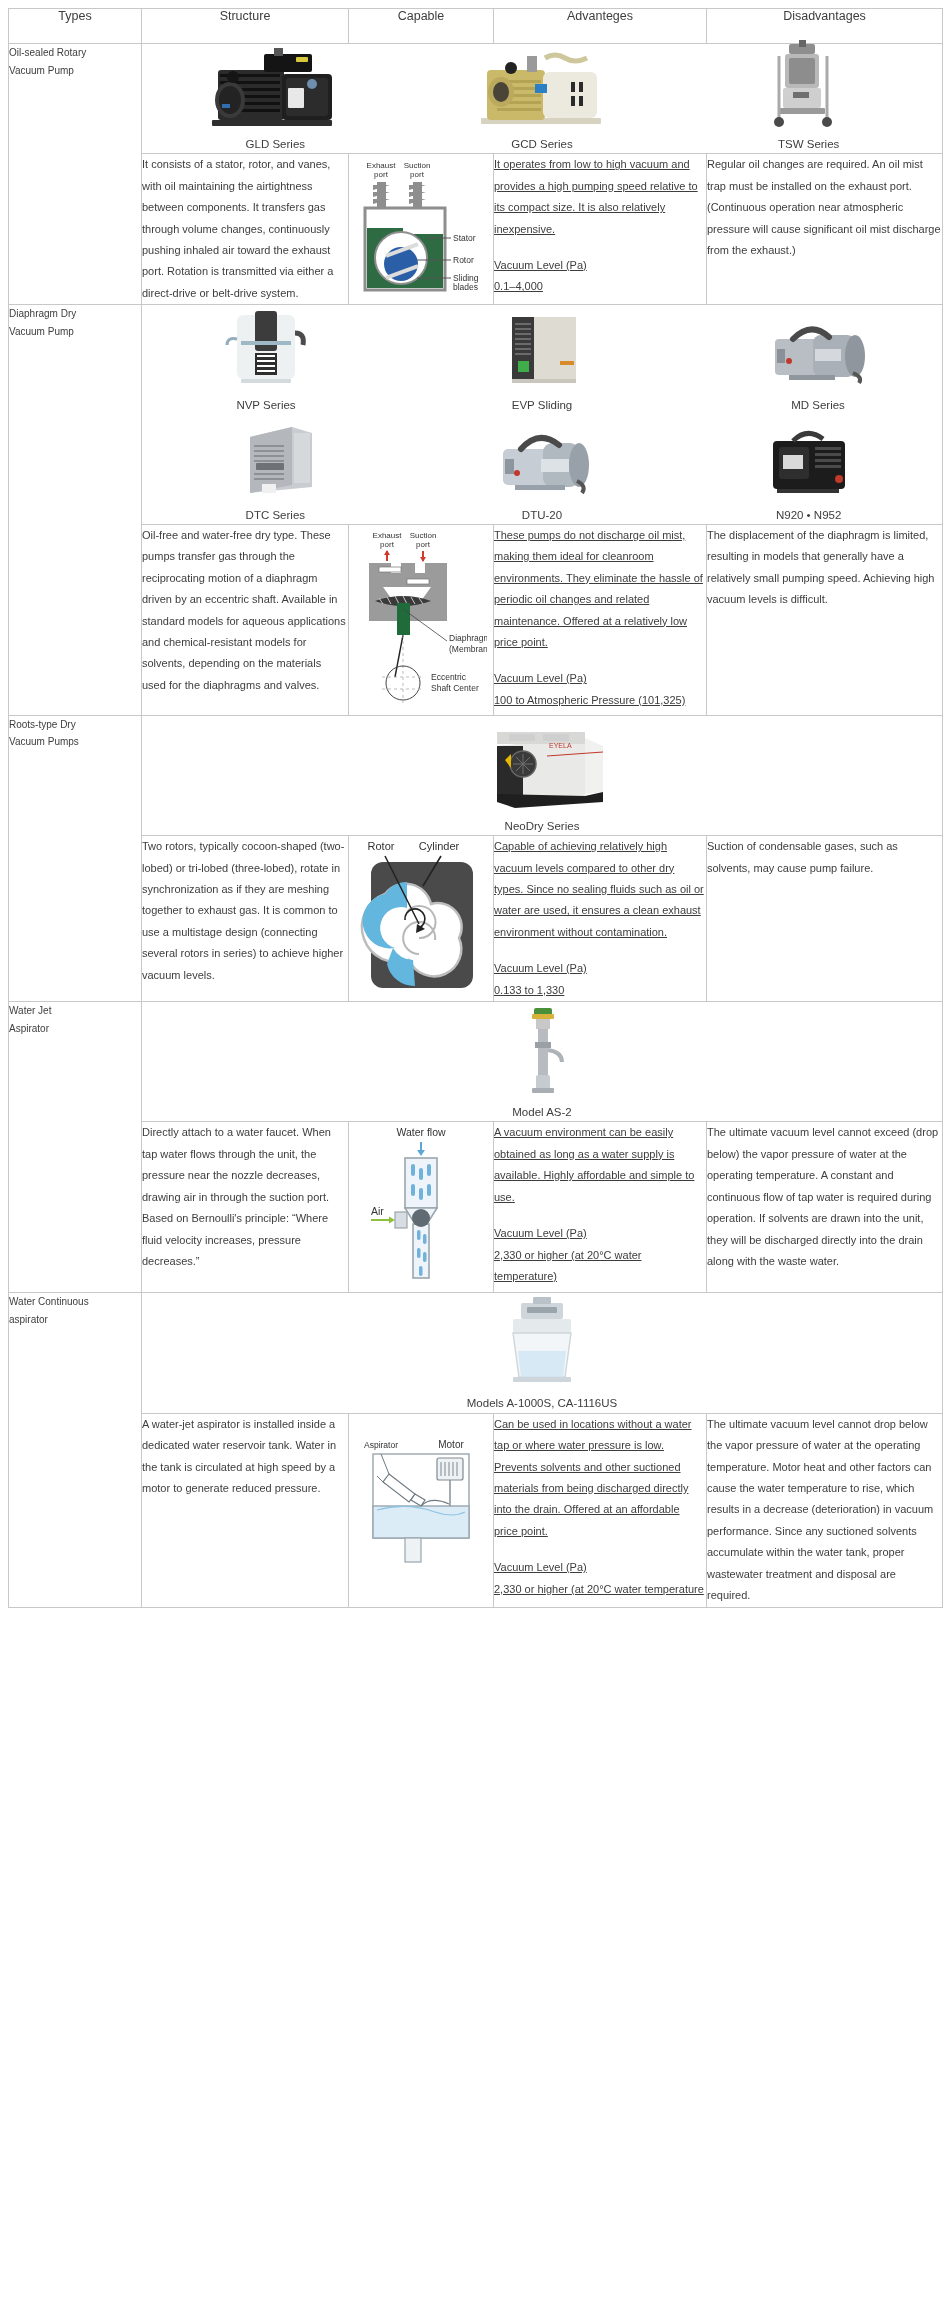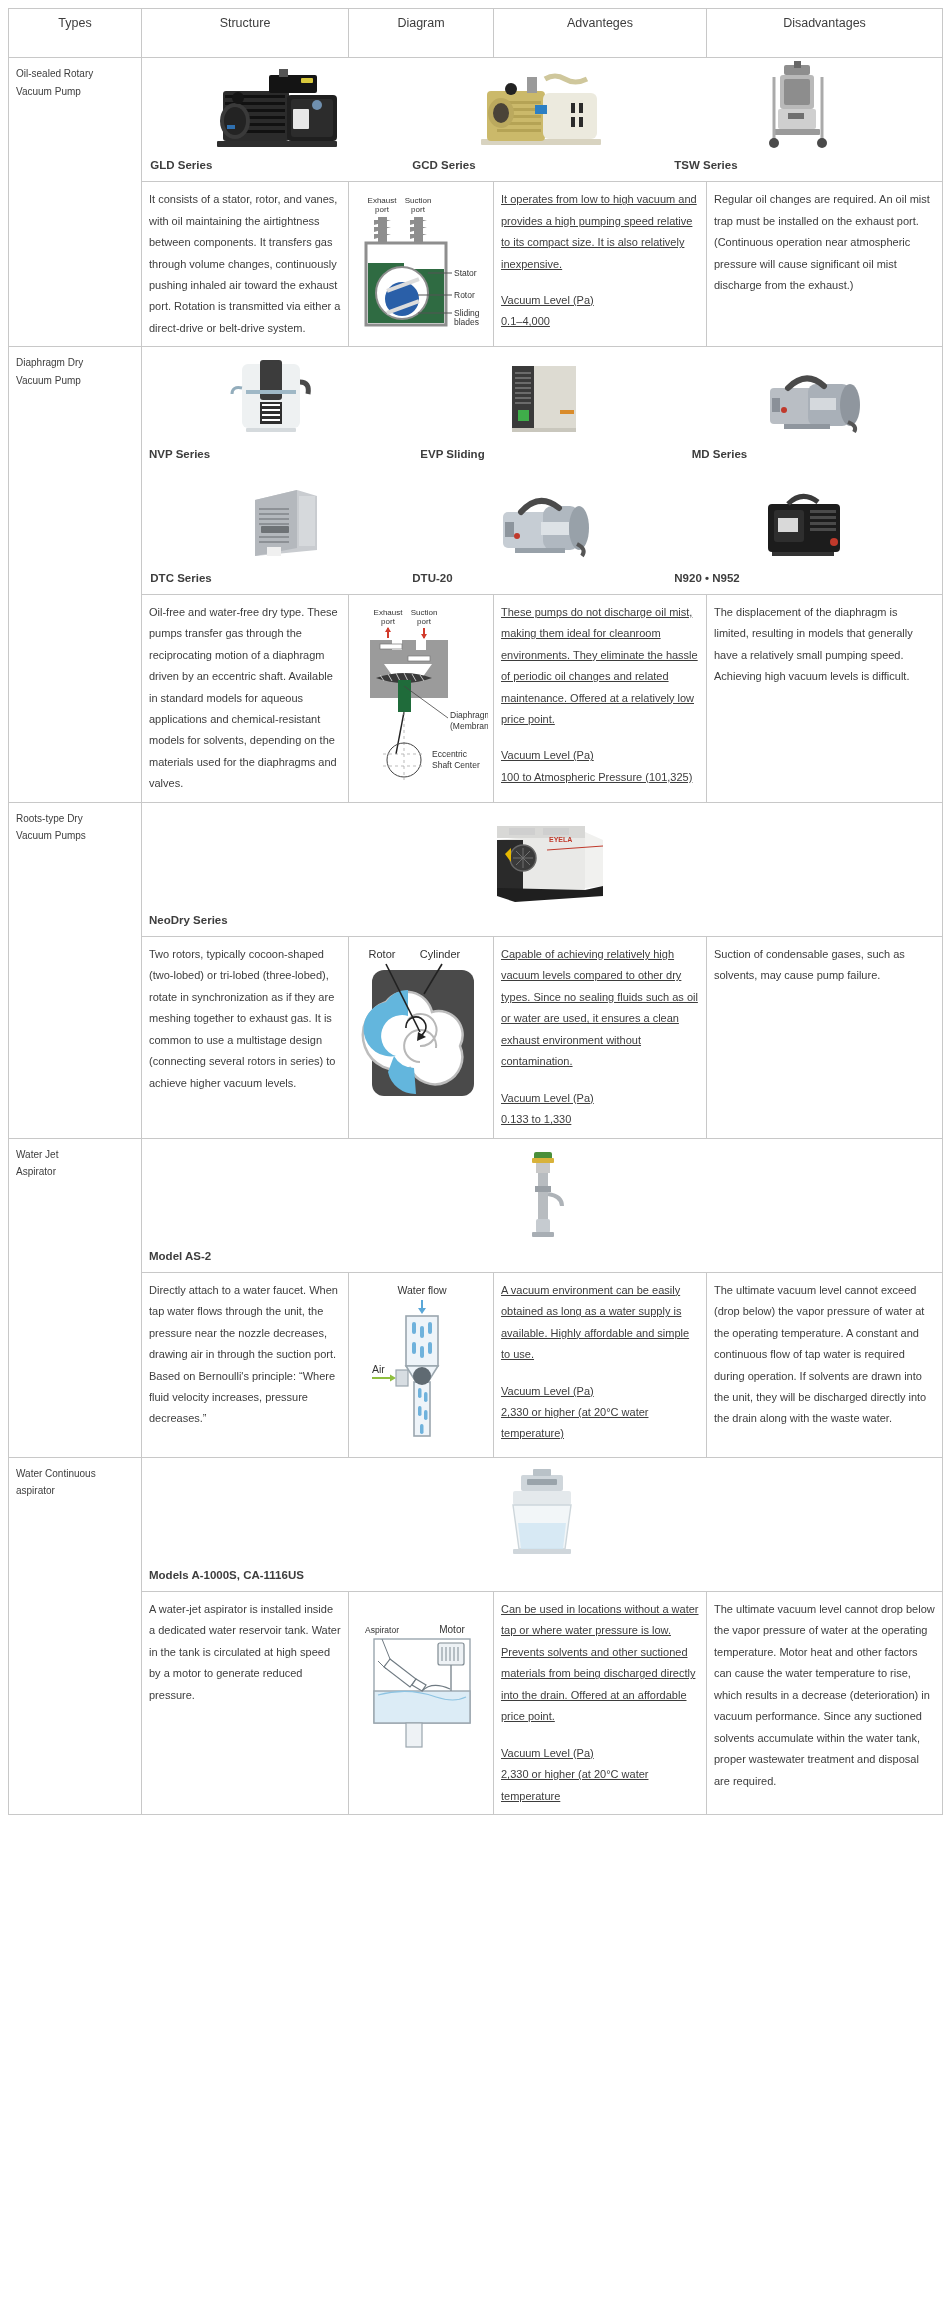--- a/index.html
+++ b/index.html
@@ -7,21 +7,21 @@
     width:950px;
     font-family:"Liberation Sans", sans-serif;
     color:#333333;
     -webkit-font-smoothing:antialiased;
   }
   .sheet{width:950px;min-height:2310px;background:#fff;padding:8px 8px 0 8px;box-sizing:border-box;}
   table.cmp{border-collapse:collapse;table-layout:fixed;width:934px;margin:0;}
   table.cmp td,table.cmp th{
     border:1px solid #c8c8c8;
     vertical-align:top;
-    padding:7px;
+    padding:0;
   }
   
   col.c-types{width:133px;}
   col.c-struct{width:207px;}
   col.c-diagram{width:145px;}
   col.c-adv{width:213px;}
   col.c-dis{width:236px;}
 
   thead th{
     height:34px;
@@ -35,23 +35,22 @@
 
   .types-cell{
     text-align:left;
     vertical-align:middle;
     font-size:10px;
     line-height:1.75;
     color:#3d3d3d;
     padding:6px 4px;
   }
   .photo-cell{
-    text-align:left;
+    text-align:center;
     padding:10px 4px 8px 4px;
-    font-weight:bold;
   }
   .photo-caption{
     font-size:11.5px;
     color:#3d3d3d;
     margin-top:6px;
     line-height:1.5;
   }
   .txt-cell{
     font-size:11px;
     line-height:1.95;
@@ -80,21 +79,21 @@
     <col class="c-types">
         <col class="c-struct">
         <col class="c-diagram">
         <col class="c-adv">
         <col class="c-dis">
   </colgroup>
   <thead>
     <tr>
       <th>Types</th>
       <th>Structure</th>
-      <th>Diagram</th>
+      <th>Capable</th>
       <th>Advanteges</th>
       <th>Disadvantages</th>
     </tr>
   </thead>
   <tbody>
 
   <tr>
     <td class="types-cell" rowspan="2">
       <div>Oil-sealed Rotary</div>
       <div>Vacuum Pump</div>

